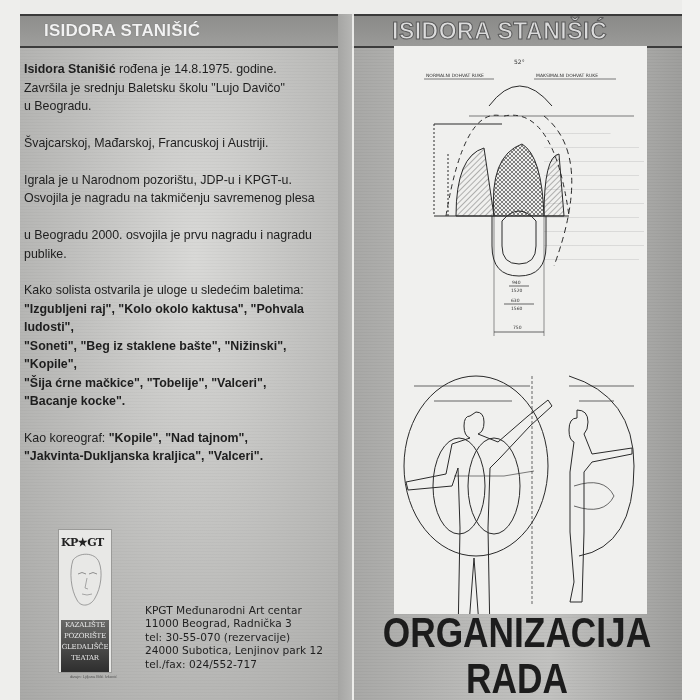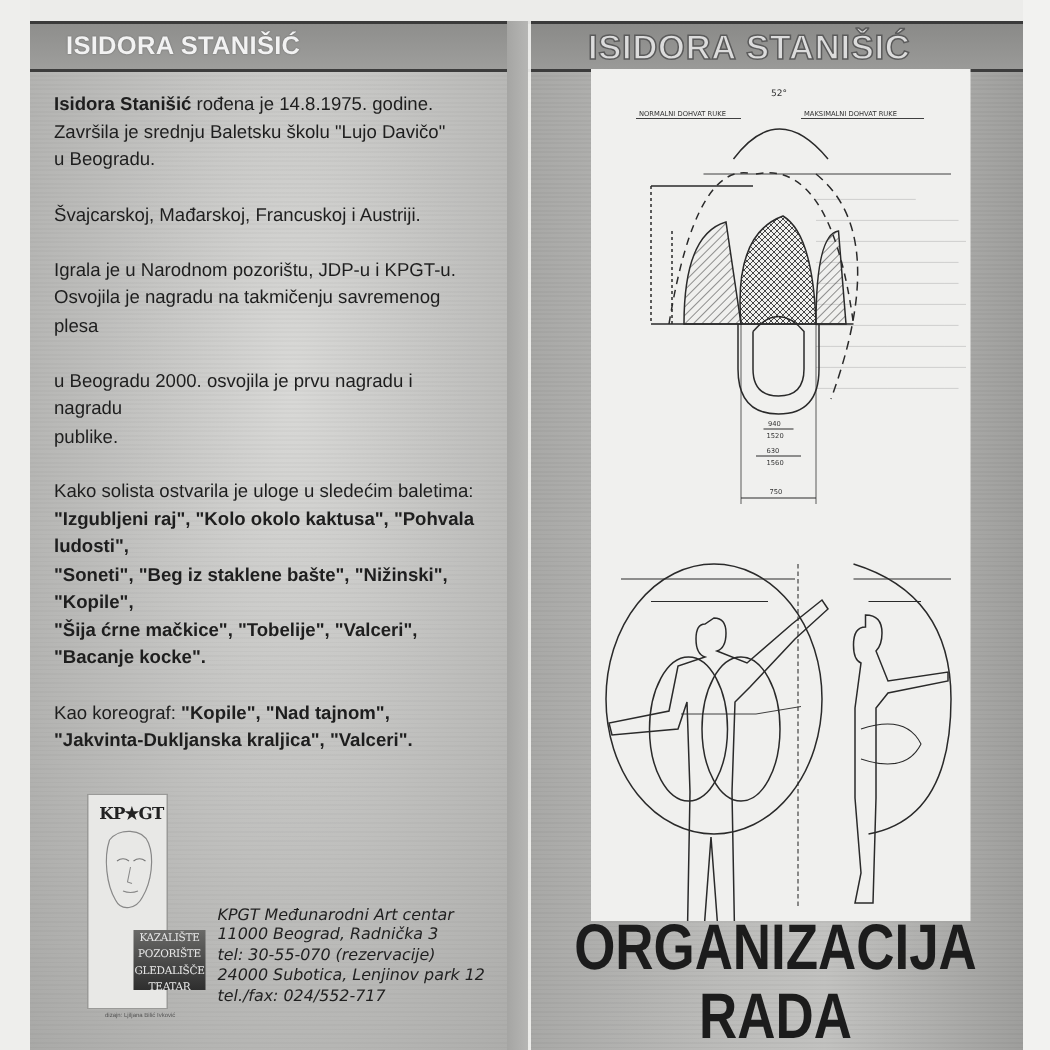--- a/index.html
+++ b/index.html
@@ -30,66 +30,64 @@
   .panel-left .header span {
     position: absolute; left: 24px; top: 5px;
     color: #f2f2f2; font-weight: bold; font-size: 17px; letter-spacing: 0.2px;
     text-shadow: 0 0 1px #555;
   }
   .bio {
     position: absolute; left: 20px; top: 60px; width: 300px;
     font-size: 12.4px; line-height: 18.5px; color: #1e1e1e;
     font-family: "Liberation Sans", sans-serif;
   }
-  .bio p { margin: 0 0 18px 16px; }
+  .bio p { margin: 0 0 18px 4px; }
   .bio b { font-weight: bold; }
   .bio .titles { font-weight: bold; }
 
   
   .fold {
     position: absolute; left: 352px; top: 14px; width: 2px; height: 686px;
     background: #f4f4f2; opacity: 0.9;
   }
   .fold-shadow {
     position: absolute; left: 338px; top: 14px; width: 55px; height: 686px;
     background: linear-gradient(90deg, #a5a5a3, #b9b9b7 30%, #c5c5c3 60%, #a8a8a6);
   }
 
   
   .logo {
     position: absolute; left: 58px; top: 529px; width: 52px; height: 142px;
     background: #e8e8e6; border: 1px solid #9a9a98;
   }
   .logo .kpgt {
-    position: absolute; left: 2px; top: 6px; width: 48px; text-align: right;
+    position: absolute; left: 2px; top: 6px; width: 48px; text-align: left;
     font-family: "DejaVu Serif", serif; font-weight: bold; font-size: 11px; color: #222;
     letter-spacing: -0.5px;
   }
   .logo .face {
     position: absolute; left: 6px; top: 22px; width: 40px; height: 60px;
   }
   .logo .plate {
-    position: absolute; left: 2px; top: 90px; width: 48px; height: 40px;
+    position: absolute; left: 2px; top: 90px; width: 48px; height: 52px;
     background: linear-gradient(180deg, #6a6a68, #2e2e2e);
-    margin-left: 28px;
   }
   .logo .plate div {
     font-family: "DejaVu Serif", serif; color: #e8e8e8; font-size: 7px;
     text-align: center; line-height: 11px; letter-spacing: -0.2px;
   }
   .logo-caption {
     position: absolute; left: 70px; top: 674px; font-size: 4px; color: #555;
   }
 
   
   .address {
     position: absolute; left: 145px; top: 604px; width: 220px;
     font-family: "DejaVu Sans", sans-serif; font-size: 10.6px; line-height: 13.4px;
     color: #1f1f1f;
-    font-style: italic;
   }
   .address div { white-space: nowrap; }
   .address .indent { padding-left: 22px; }
 
   
   .panel-right {
     position: absolute; left: 352px; top: 14px; width: 330px; height: 686px;
     background:
       repeating-linear-gradient(0deg, rgba(0,0,0,0.03) 0 1px, transparent 1px 3px),
       linear-gradient(90deg, #a8a8a6, #bcbcba 40%, #c2c2c0 60%, #9e9e9c);

